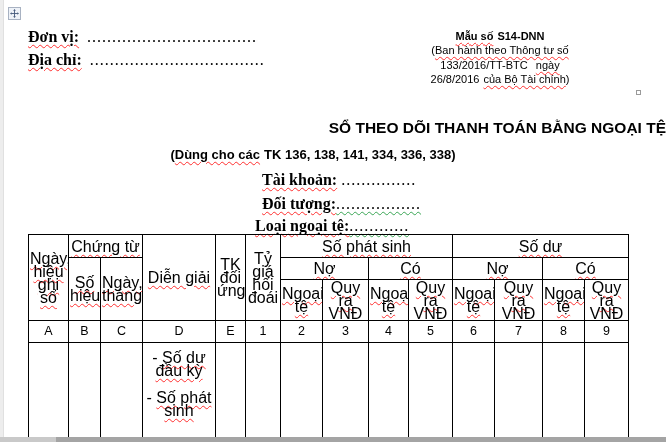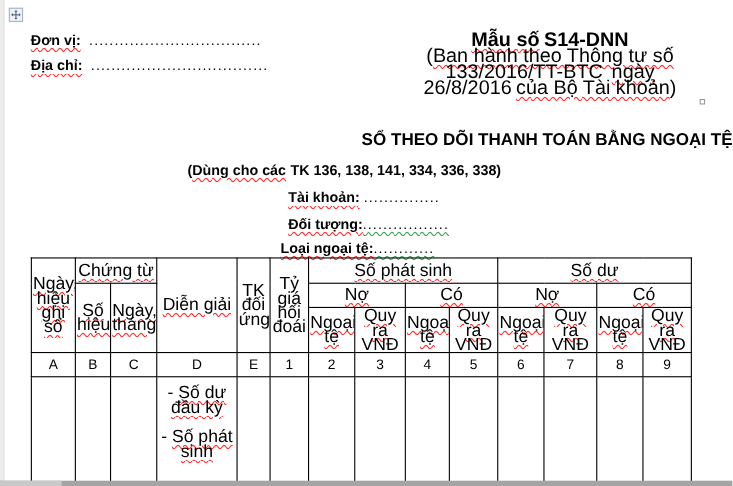--- a/index.html
+++ b/index.html
@@ -16,28 +16,28 @@
   .bottom-bar-left{left:0;bottom:0;width:56px;height:5px;background:#c9c9c9;z-index:31;}
   
   .move-handle{
     left:8px;top:7px;width:13px;height:13px;box-sizing:border-box;
     border:1px solid #a8b2c2;background:#eef2f8;
     display:flex;align-items:center;justify-content:center;cursor:move;
   }
   
   .anchor-square{left:636px;top:90px;width:5px;height:5px;box-sizing:border-box;border:1px solid #9a9a9a;background:#fff;}
   
-  .lbl-line{font-size:13px;line-height:15px;white-space:nowrap;}
+  .lbl-line{font-size:16px;line-height:15px;white-space:nowrap;font-family:Liberation Serif, serif;}
   .b{font-weight:bold;}
   .dots{font-weight:normal;letter-spacing:1px;}
   .rw{text-decoration-line:underline;text-decoration-style:wavy;text-decoration-color:#ff2f2f;text-decoration-thickness:1px;text-underline-offset:2px;}
   .gw{text-decoration-line:underline;text-decoration-style:wavy;text-decoration-color:#3aa655;text-decoration-thickness:1px;text-underline-offset:2px;}
   .gap{margin-left:4px;}
   .gap-lg{margin-left:8px;}
-  .form-code{left:372px;top:29px;width:256px;text-align:center;font-size:18px;line-height:14.4px;}
+  .form-code{left:372px;top:29px;width:256px;text-align:center;font-size:11px;line-height:14.4px;}
   .doc-title{left:0;top:119px;width:666px;text-align:right;font-weight:bold;font-size:15.5px;}
   .doc-subtitle{left:-20px;top:147px;width:666px;text-align:center;font-weight:bold;font-size:13px;}
   
   table.grid{
     position:absolute;left:28px;top:234px;width:600px;
     border-collapse:collapse;table-layout:fixed;
   }
   table.grid th,table.grid td{
     border:1px solid #000;padding:0 1px;margin:0;
     font-size:16px;line-height:13px;font-weight:normal;
@@ -81,21 +81,21 @@
   <div>
     <span class="b rw">Mẫu số</span><span class="b gap">S14-DNN</span>
   </div>
   <div>
     <span>(</span><span class="rw">Ban hành theo Thông tư số</span>
   </div>
   <div>
     <span>133/2016/TT-BTC</span><span class="rw gap-lg">ngày</span>
   </div>
   <div>
-    <span>26/8/2016</span><span class="rw gap">của Bộ Tài khoản</span><span>)</span>
+    <span>26/8/2016</span><span class="rw gap">của Bộ Tài chính</span><span>)</span>
   </div>
 </div>
 
 <div class="abs anchor-square"></div>
 
 <div class="abs doc-title">SỔ THEO DÕI THANH TOÁN BẰNG NGOẠI TỆ</div>
 
 <div class="abs doc-subtitle">
   <span>(</span><span class="rw">Dùng cho các</span><span class="gap">TK 136, 138, 141, 334, 336, 338)</span>
 </div>

